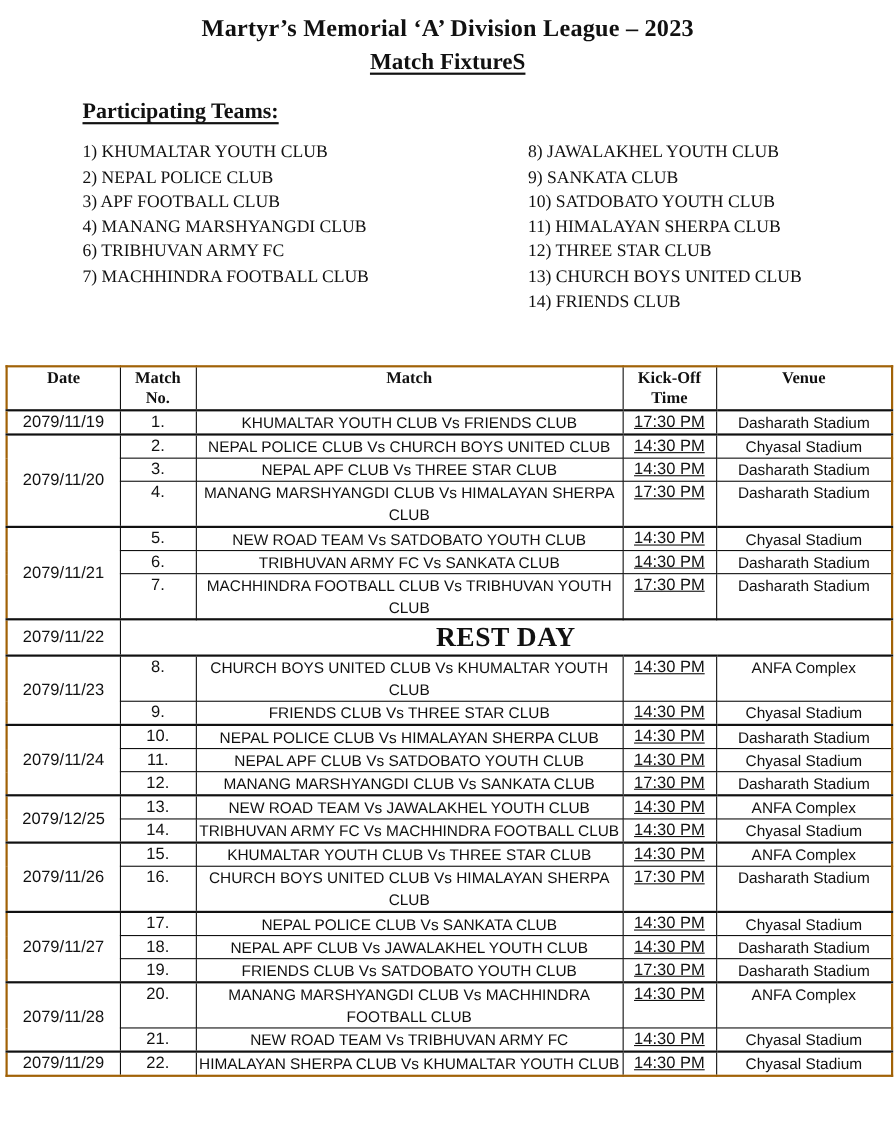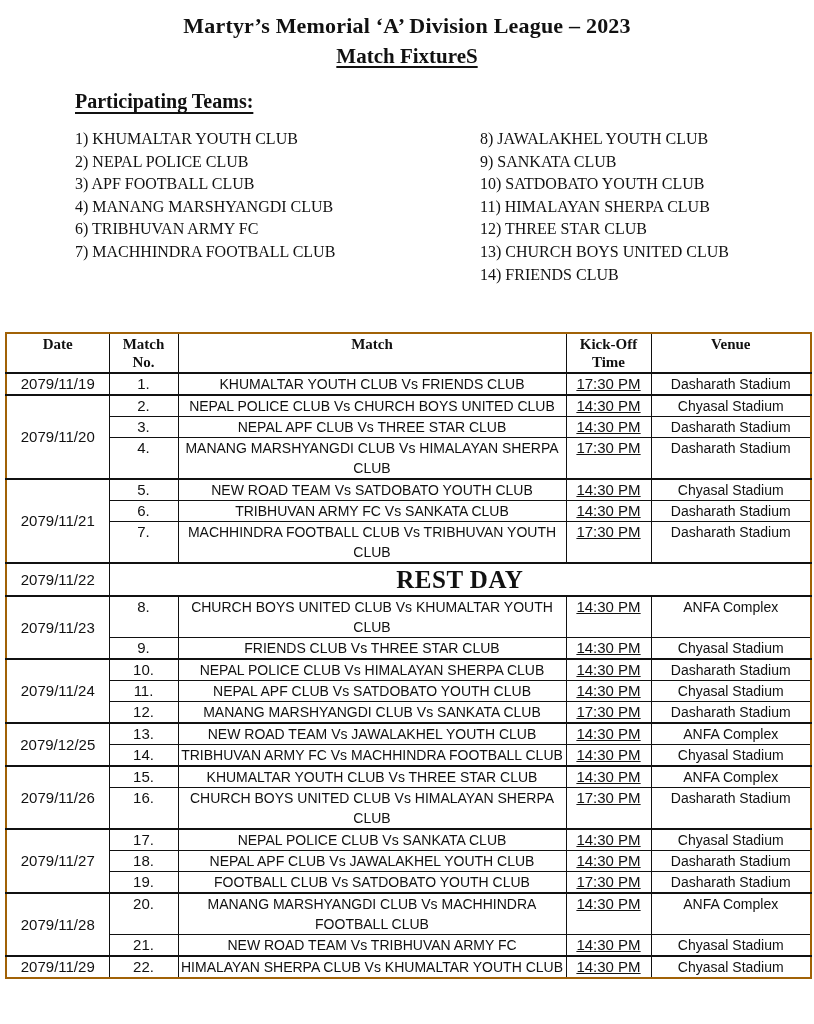--- a/index.html
+++ b/index.html
@@ -259,21 +259,21 @@
           <td class="venue">Chyasal Stadium</td>
         </tr>
         <tr>
           <td class="no">18.</td>
           <td class="match">NEPAL APF CLUB Vs JAWALAKHEL YOUTH CLUB</td>
           <td class="time">14:30 PM</td>
           <td class="venue">Dasharath Stadium</td>
         </tr>
         <tr>
           <td class="no">19.</td>
-          <td class="match">FOOTBALL CLUB Vs SATDOBATO YOUTH CLUB</td>
+          <td class="match">FRIENDS CLUB Vs SATDOBATO YOUTH CLUB</td>
           <td class="time">17:30 PM</td>
           <td class="venue">Dasharath Stadium</td>
         </tr>
         <tr class="group-start">
           <td class="date" rowspan="2">2079/11/28</td>
           <td class="no">20.</td>
           <td class="match">MANANG MARSHYANGDI CLUB Vs MACHHINDRA FOOTBALL CLUB</td>
           <td class="time">14:30 PM</td>
           <td class="venue">ANFA Complex</td>
         </tr>

